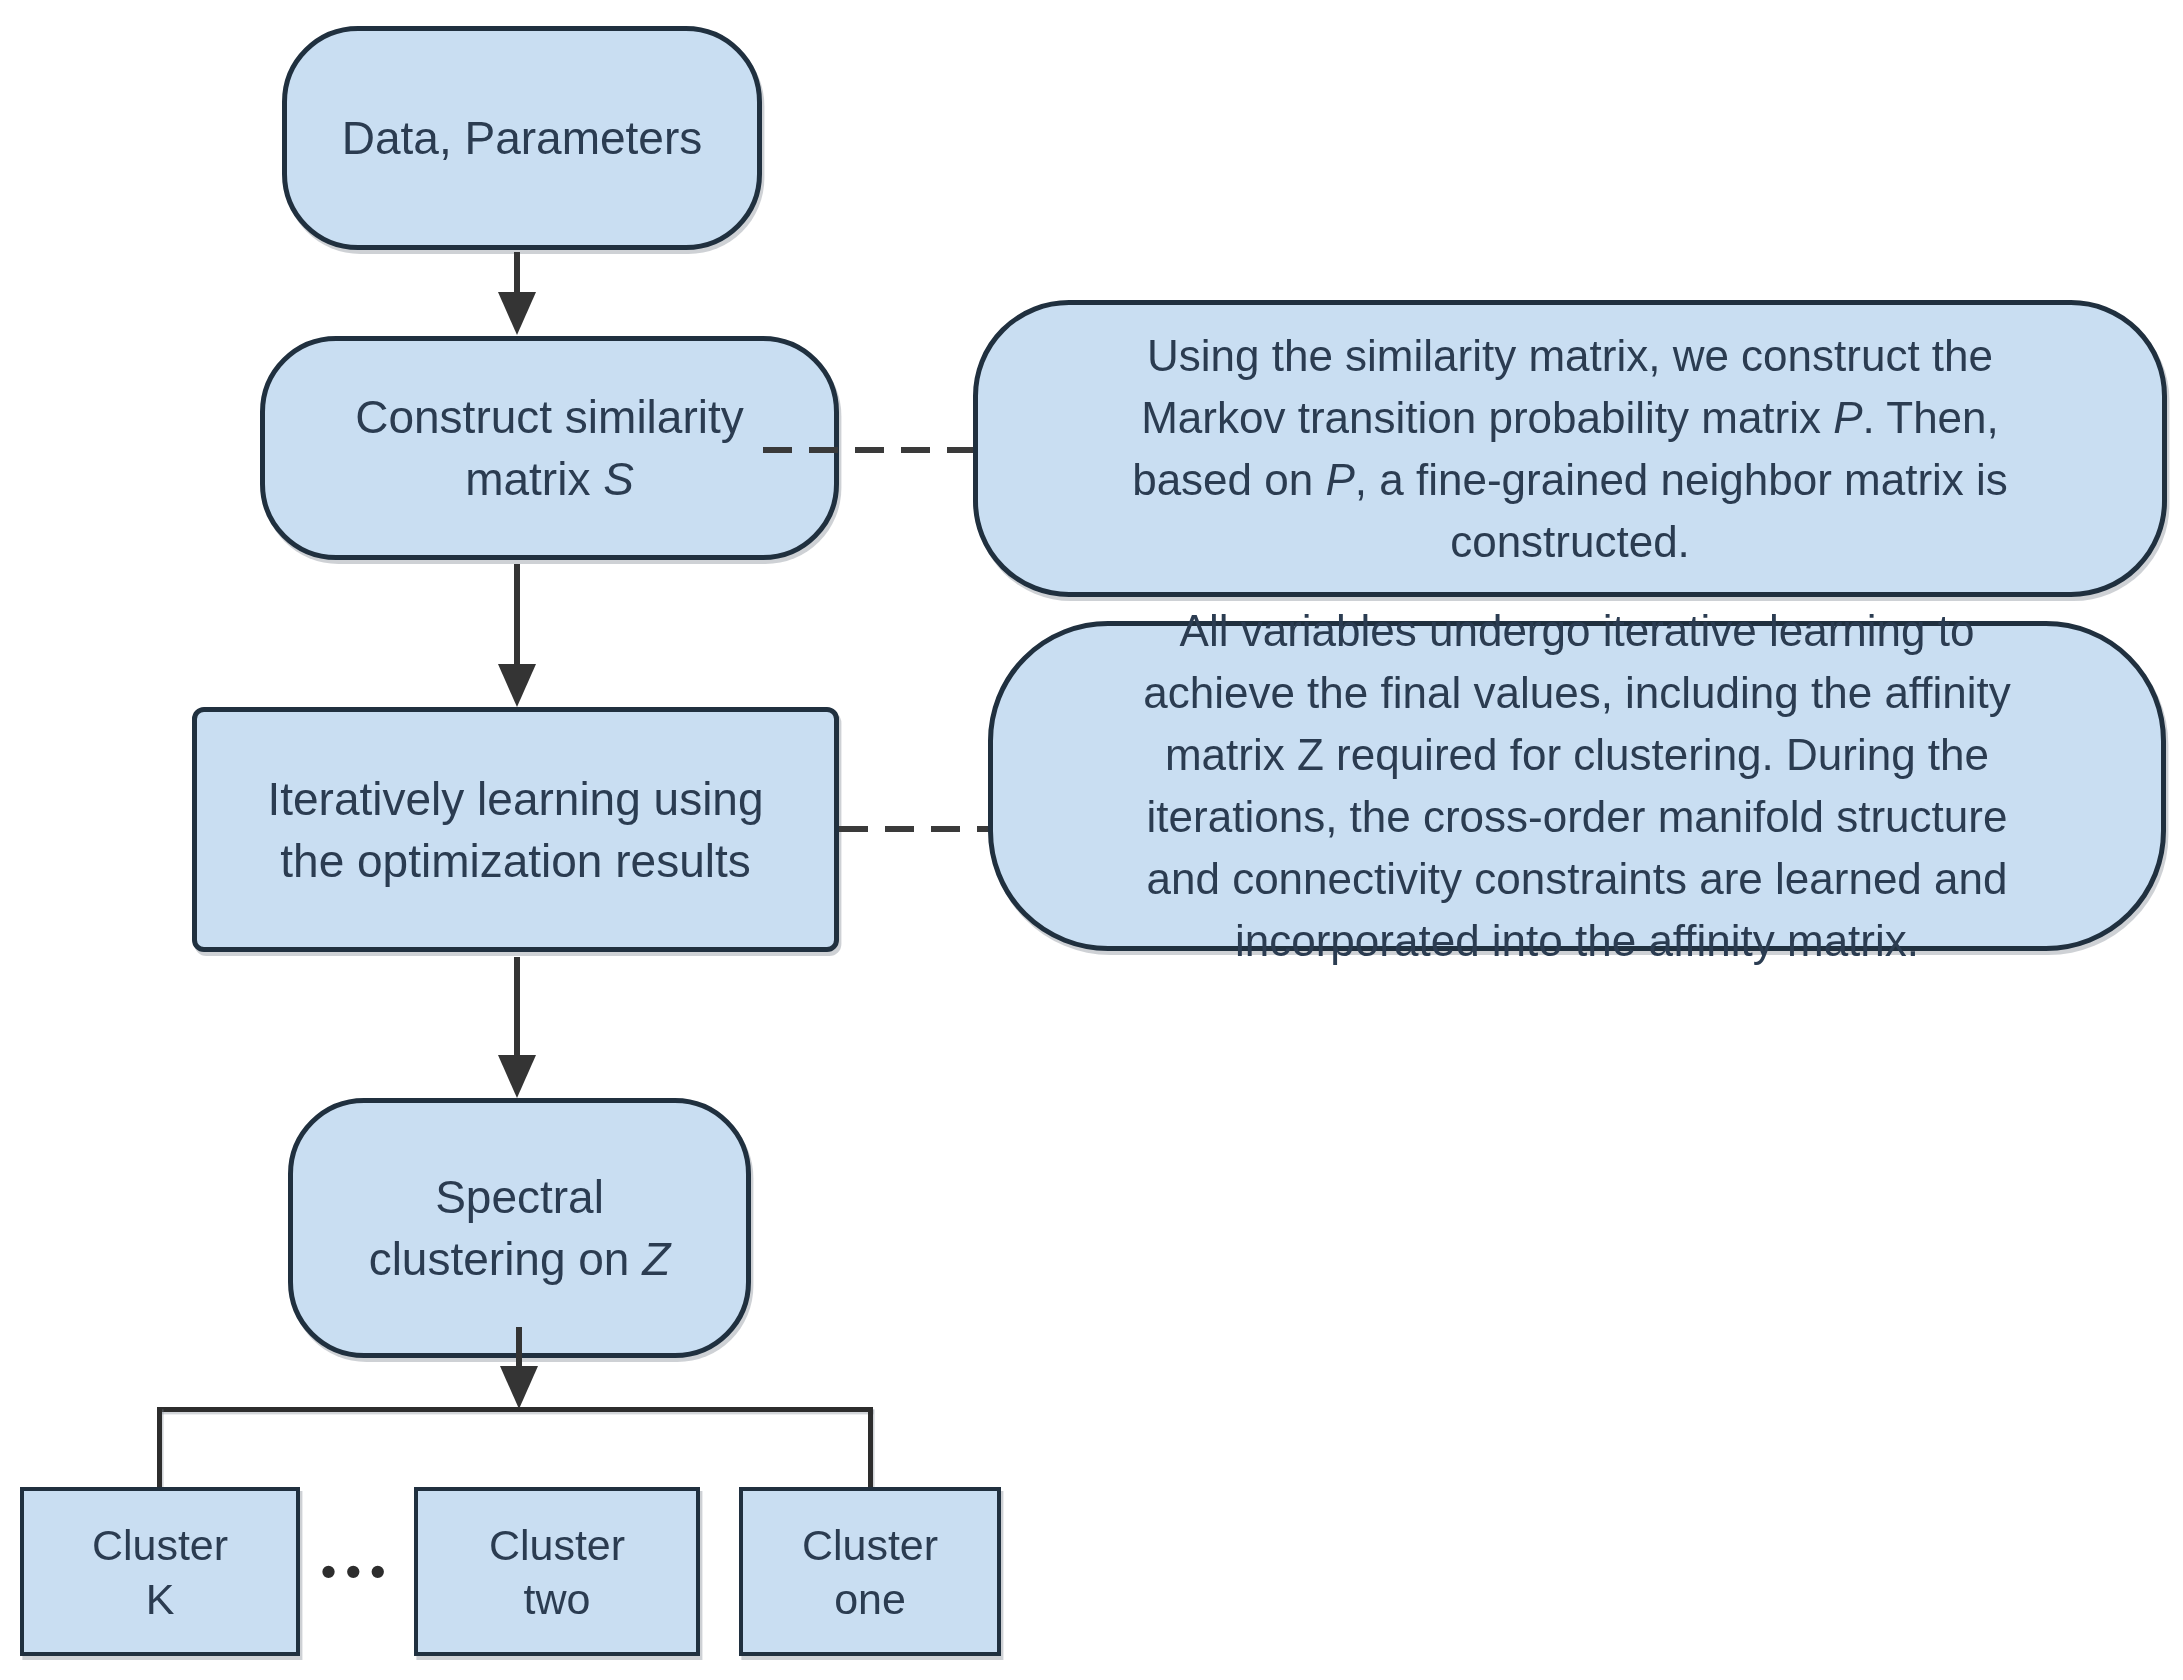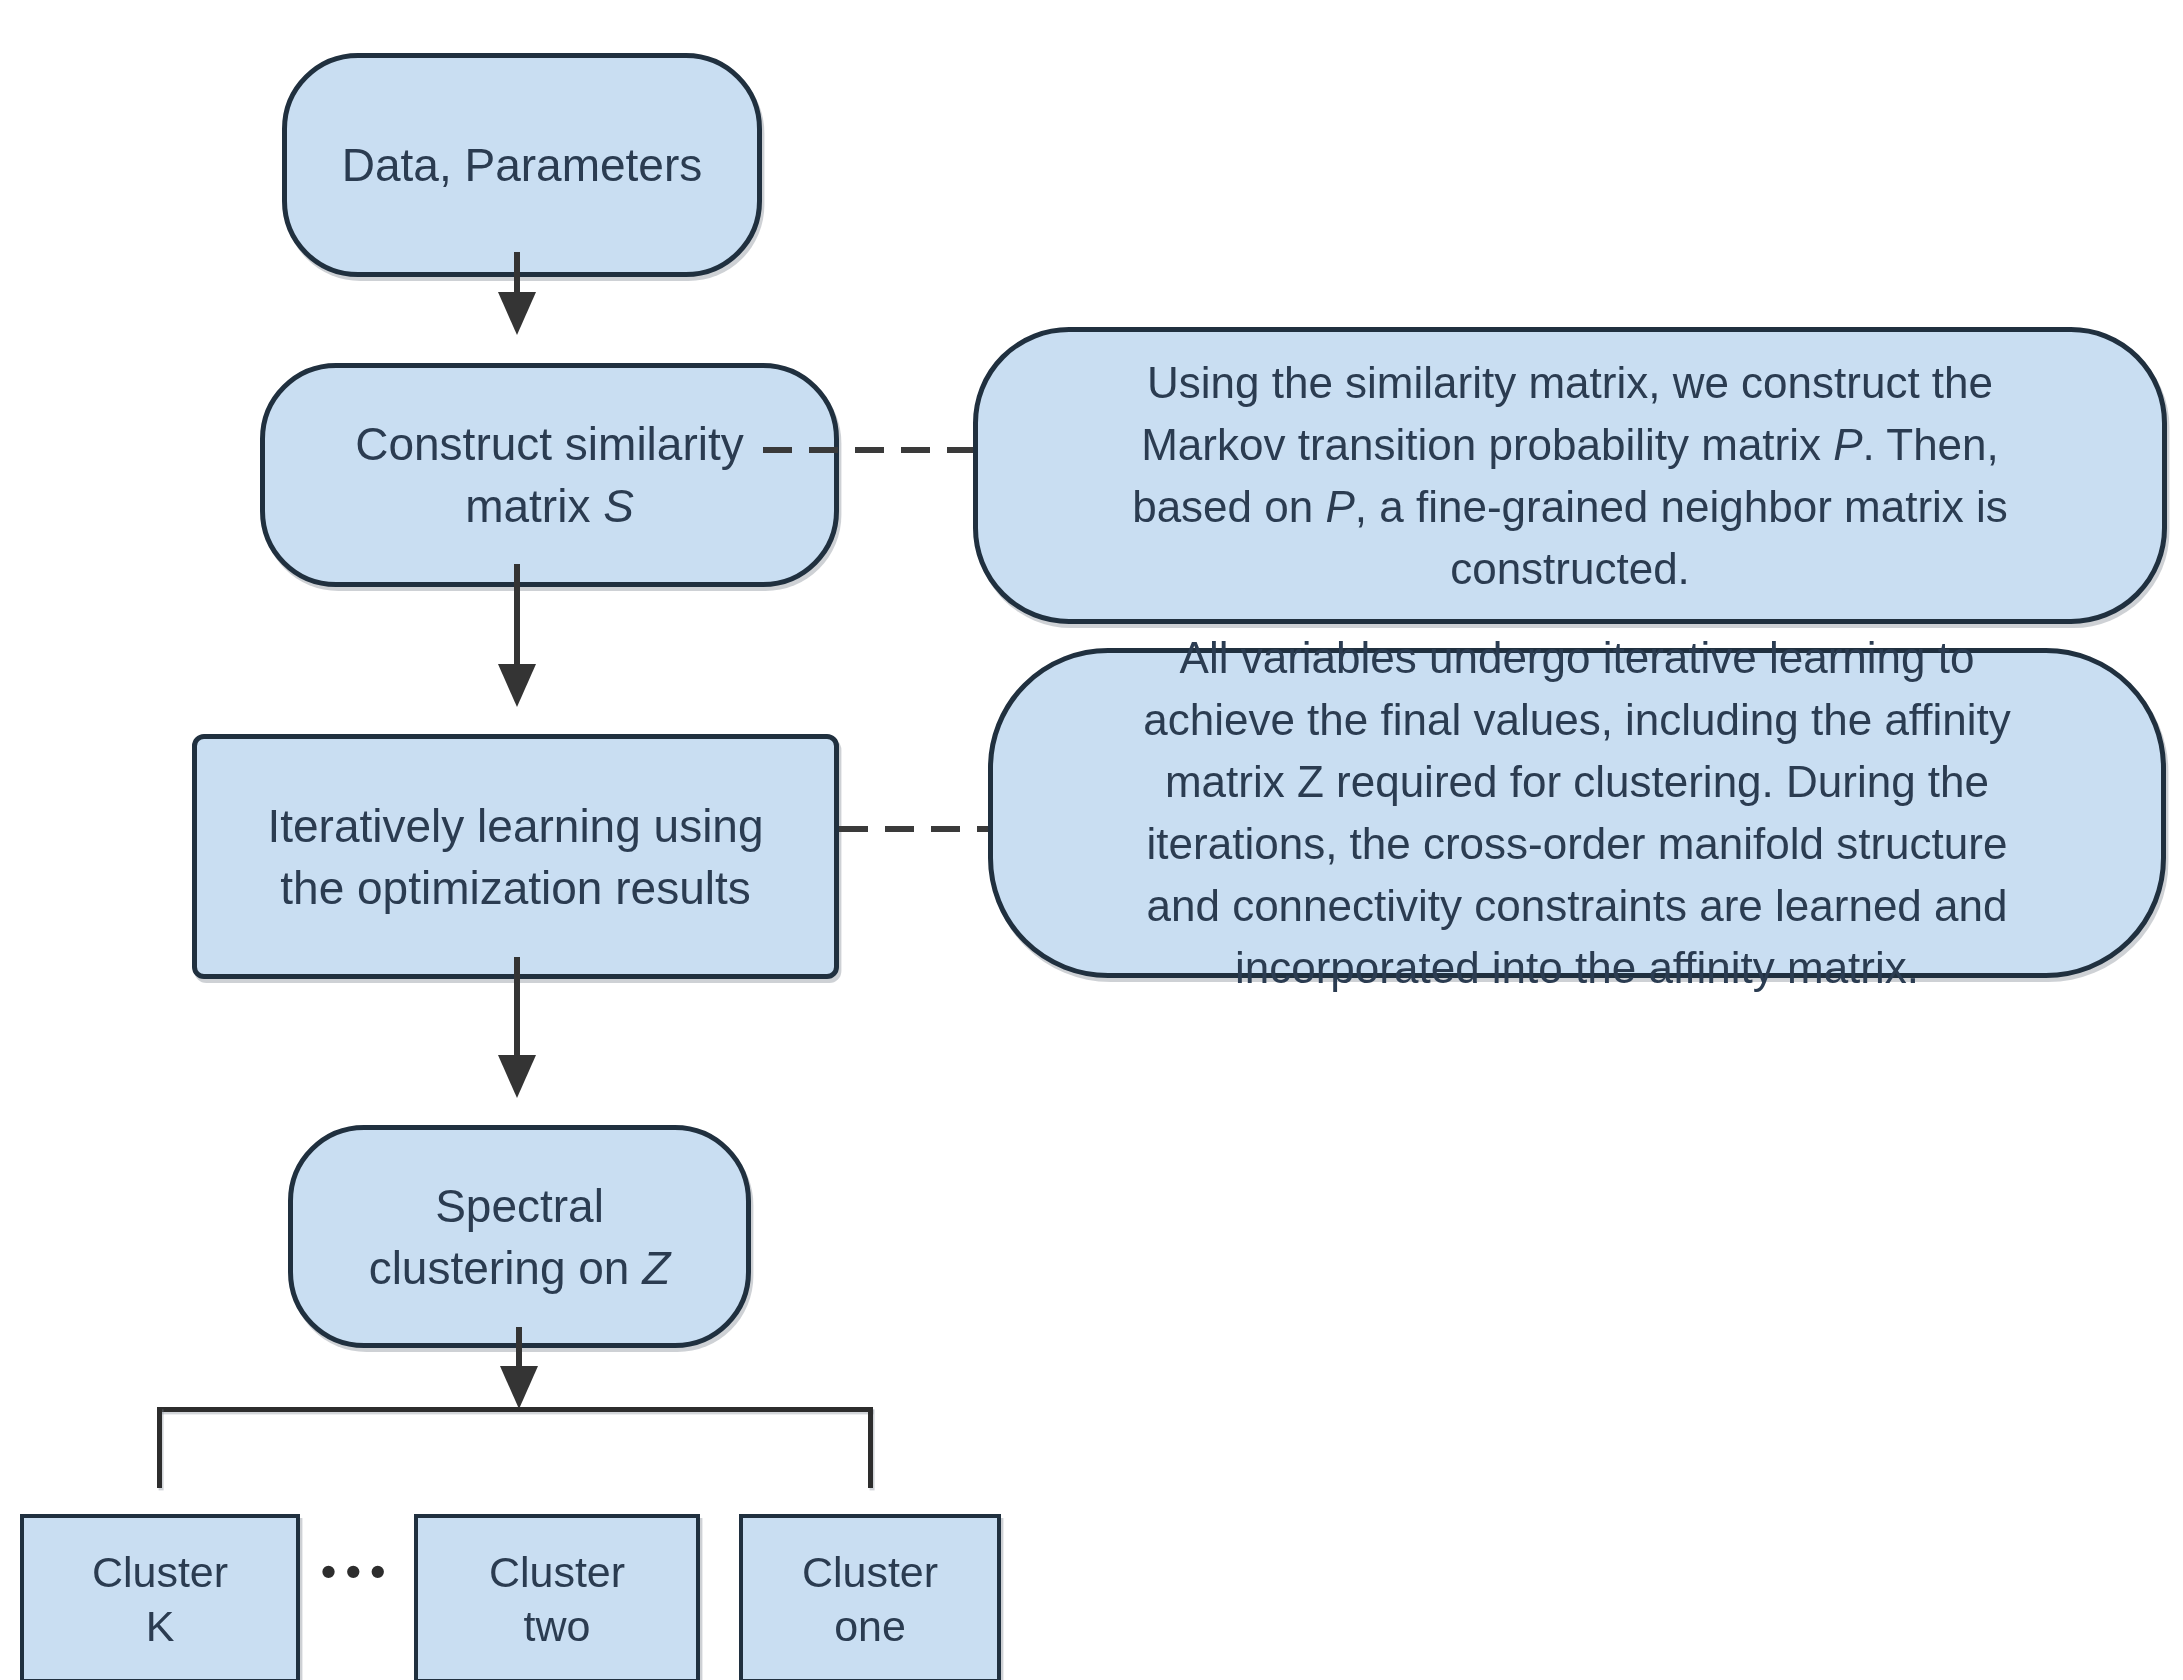--- a/index.html
+++ b/index.html
@@ -17,21 +17,20 @@
     position: absolute;
     background: #c9def2;
     border: 5.6px solid #20303f;
     box-sizing: border-box;
     display: flex;
     flex-direction: column;
     align-items: center;
     justify-content: center;
     text-align: center;
     box-shadow: 2.4px 4px 0 rgba(125,135,145,0.38);
-    margin-top: 27px;
   }
   .rounded { border-radius: 76px; }
   .callout { border-radius: 96px; }
   .callout2 { border-radius: 120px; }
   .cluster { border-width: 4.8px; box-shadow: 2.4px 4px 0 rgba(125,135,145,0.38); text-align: right; }
   .nline { font-size: 46px; line-height: 62px; white-space: nowrap; }
   .callout .nline, .callout2 .nline { font-size: 44px; line-height: 62px; }
   .cluster .nline { font-size: 43px; line-height: 54px; }
   .var { font-style: italic; }
   
@@ -60,21 +59,21 @@
   #box-similarity  { left: 260px;  top: 336px;  width: 579px;  height: 224px; }
   #dash1           { left: 763px;  top: 447px;  width: 214px; }
   #callout-markov  { left: 973px; top: 300px;  width: 1194px; height: 297px; }
   #arrow2-stem     { left: 514px;  top: 564px;  width: 5.6px;    height: 102px; }
   #arrow2-head     { left: 498px;  top: 664px; }
   #box-iterative   { left: 192px;  top: 707px;  width: 647px;  height: 245px; border-radius: 12px; }
   #dash2           { left: 839px; top: 826px; width: 152px; }
   #callout-learning{ left: 988px; top: 621px;  width: 1178px; height: 330px; }
   #arrow3-stem     { left: 514px;  top: 957px; width: 5.6px;    height: 101px; }
   #arrow3-head     { left: 498px;  top: 1055px; }
-  #box-spectral    { left: 288px;  top: 1098px; width: 463px;  height: 223px; }
+  #box-spectral    { left: 288px;  top: 1098px; width: 463px;  height: 260px; }
   #arrow4-stem     { left: 516px;  top: 1327px; width: 5.6px;    height: 42px; }
   #arrow4-head     { left: 500px;  top: 1366px; }
   #branch-h        { left: 157px;  top: 1407px; width: 715px; }
   #branch-left-v   { left: 157px;  top: 1407px; height: 81px; }
   #branch-right-v  { left: 868px; top: 1407px; height: 81px; }
   #box-cluster-k   { left: 20px;   top: 1487px; width: 280px;  height: 169px; }
   #dots-ellipsis   { left: 306px;  top: 1487px; width: 104px;  height: 169px; }
   #box-cluster-two { left: 414px;  top: 1487px; width: 286px;  height: 169px; }
   #box-cluster-one { left: 739px;  top: 1487px; width: 262px;  height: 169px; }
 </style>

